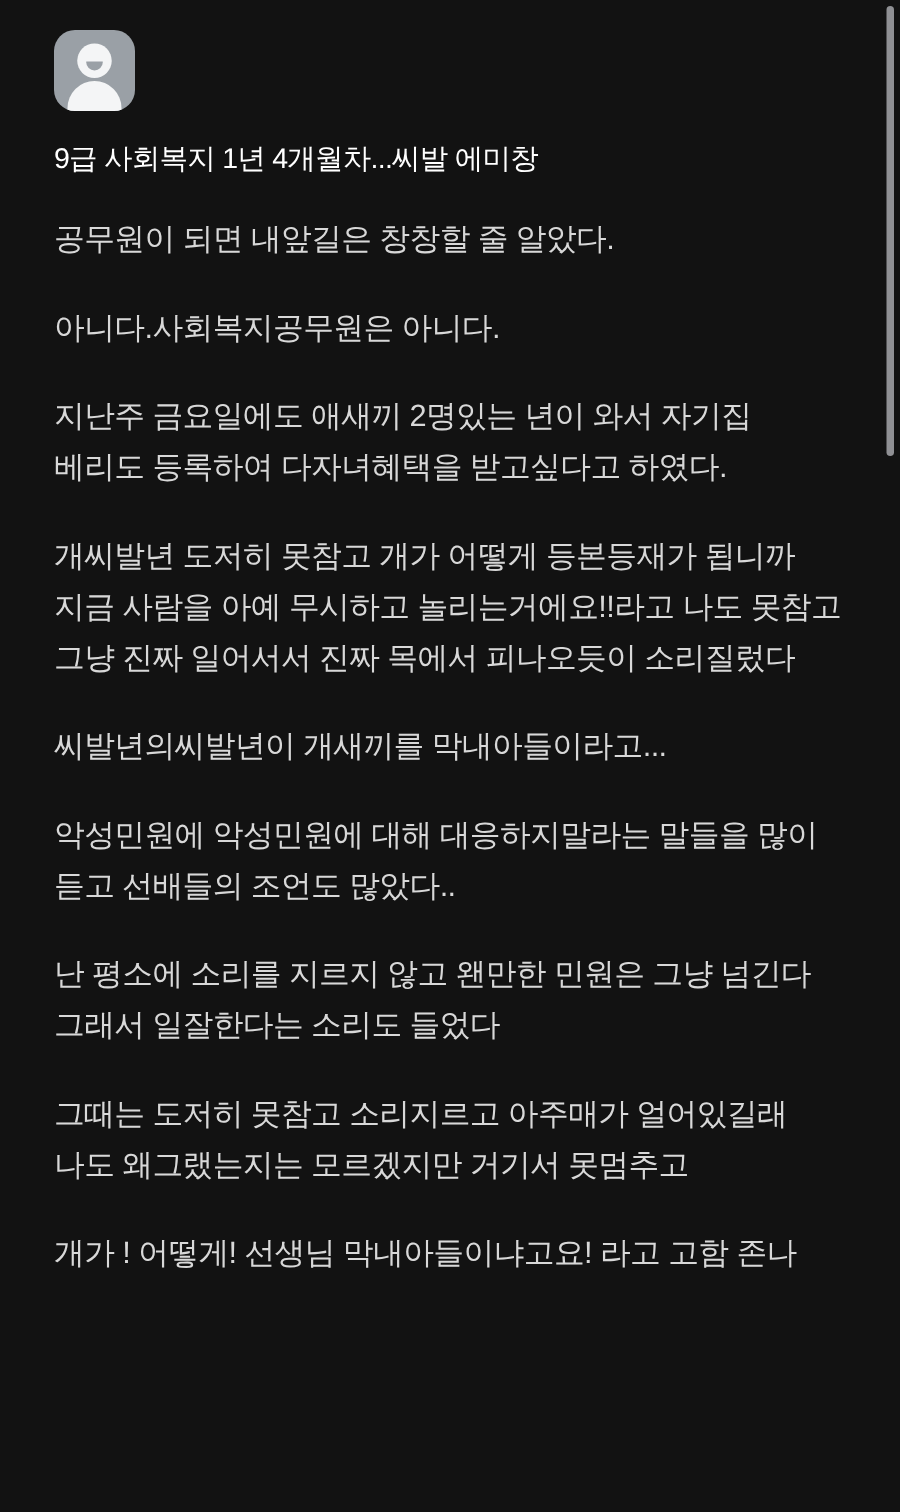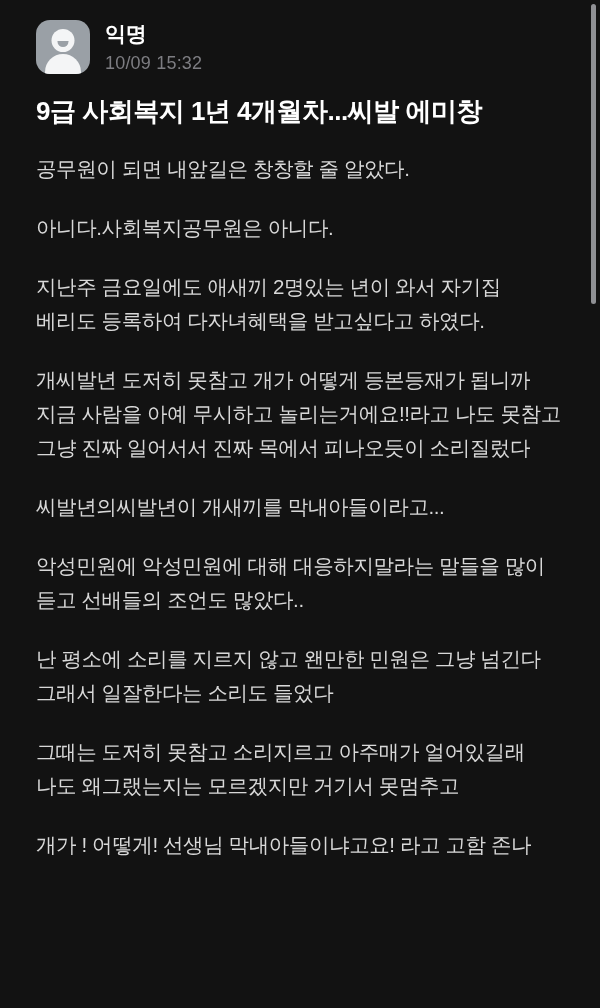--- a/index.html
+++ b/index.html
@@ -50,21 +50,21 @@
   .username{
     font-size:21px;font-weight:700;color:var(--title);
     line-height:1.25;letter-spacing:-0.3px;
   }
   .timestamp{
     font-size:18px;color:var(--muted);margin-top:6px;letter-spacing:0.2px;
   }
 
   .post-title{
     margin-top:21px;
-    font-size:26px;font-weight:700;color:var(--title);
+    font-size:19px;font-weight:400;color:var(--title);
     line-height:1.25;letter-spacing:-0.5px;
   }
 
   .post-body{margin-top:24px;}
   .para{
     margin:0 0 25px 0;
     font-size:20.5px;color:var(--body);
     line-height:34px;letter-spacing:-0.4px;
     white-space:pre-line;
   }
@@ -82,24 +82,20 @@
 <div class="content">
 
   <div class="post-header">
     <div class="avatar">
       <span>
         <span class="head"></span>
         <span class="smile"></span>
         <span class="torso"></span>
       </span>
     </div>
-    <div class="meta">
-      <div class="username">익명</div>
-      <div class="timestamp">10/09 15:32</div>
-    </div>
   </div>
 
   <h1 class="post-title">9급 사회복지 1년 4개월차...씨발 에미창</h1>
 
   <div class="post-body">
     <p class="para">공무원이 되면 내앞길은 창창할 줄 알았다.</p>
     <p class="para">아니다.사회복지공무원은 아니다.</p>
     <p class="para">지난주 금요일에도 애새끼 2명있는 년이 와서 자기집
 베리도 등록하여 다자녀혜택을 받고싶다고 하였다.</p>
     <p class="para">개씨발년 도저히 못참고 개가 어떻게 등본등재가 됩니까

